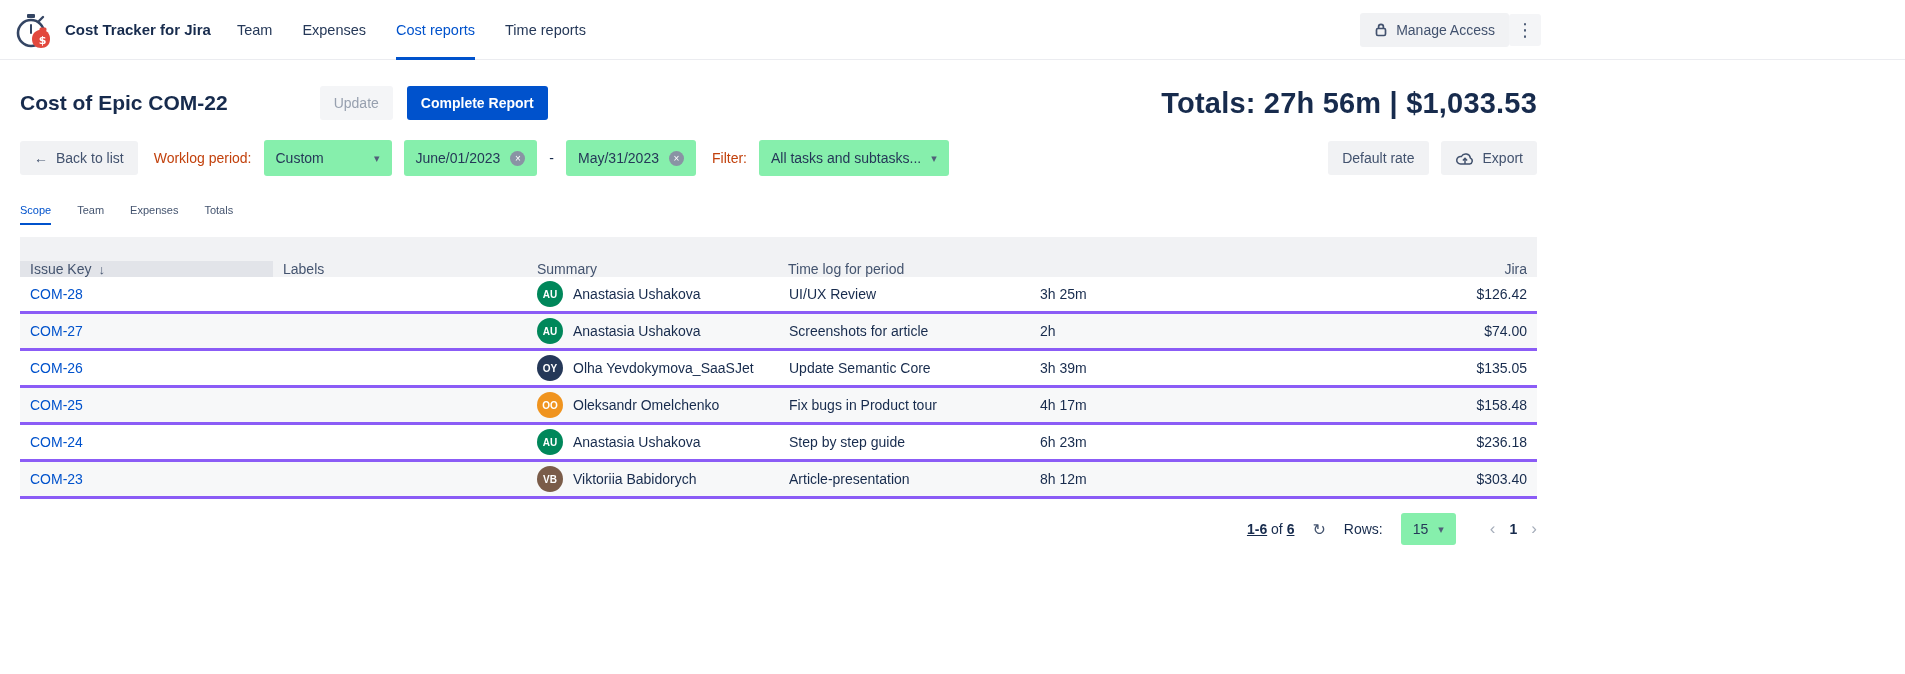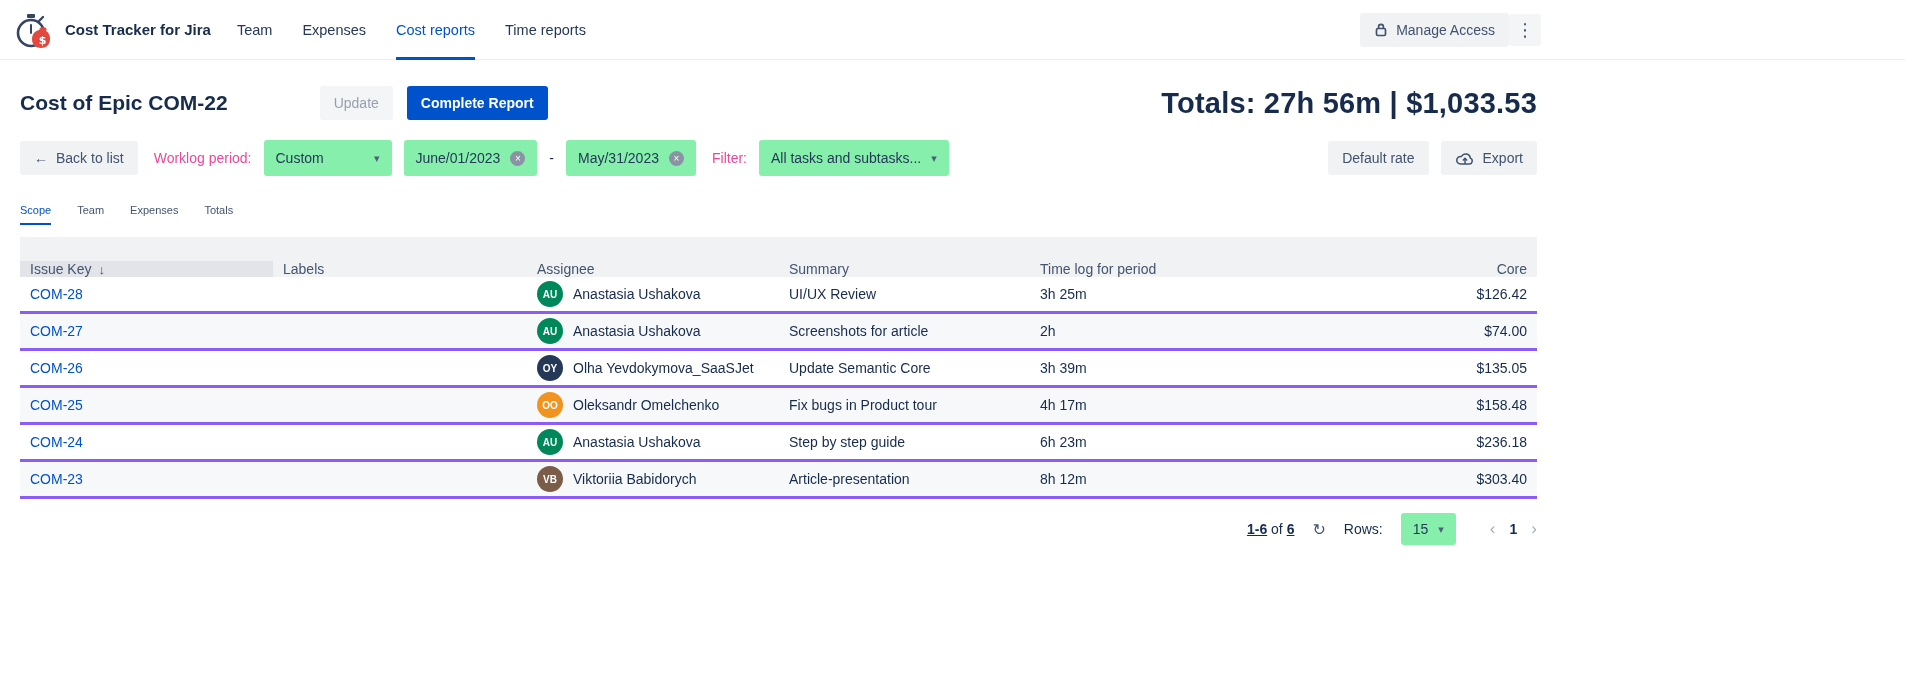--- a/index.html
+++ b/index.html
@@ -33,21 +33,21 @@
 
   
   .container { width: 1557px; padding: 0 20px; }
   .page-head { display: flex; align-items: center; margin-top: 26px; }
   .page-title { font-size: 21px; font-weight: 700; color: #172B4D; }
   .page-head .btn.disabled { margin-left: 92px; }
   .page-head .btn.primary { margin-left: 14px; }
   .totals { margin-left: auto; font-size: 29px; font-weight: 700; color: #172B4D; letter-spacing: 0.2px; }
 
   .filter-row { display: flex; align-items: center; margin-top: 20px; gap: 12px; }
-  .filter-row .flabel { color: #ec4899; margin-left: 4px; }
+  .filter-row .flabel { color: #c2410c; margin-left: 4px; }
   .filter-row .dash { color: #172B4D; }
   .filter-row .spacer { flex: 1; }
   .select.wide { min-width: 128px; justify-content: space-between; }
 
   .tabs { display: flex; gap: 26px; margin-top: 28px; }
   .tab { font-size: 11px; font-weight: 500; color: #44546F; padding-bottom: 7px;
     border-bottom: 2px solid transparent; cursor: pointer; }
   .tab.active { color: #0052CC; border-bottom-color: #0052CC; }
 
   
@@ -170,24 +170,23 @@
     <div class="tab">Totals</div>
   </nav>
 
   <section class="table">
     <div class="thead">
       <div class="th c1">
         <span>Issue Key</span>
         <span class="sort-icon">↓</span>
       </div>
       <div class="th c2">Labels</div>
-      <div class="th c3">Assignee</div>
       <div class="th c4">Summary</div>
       <div class="th c5">Time log for period</div>
-      <div class="th c6">Core</div>
+      <div class="th c6">Jira</div>
     </div>
     <div class="rows">
 
       <div class="row">
         <div class="td c1">
             <a class="issue-link">COM-28</a>
           </div>
         <div class="td c2"></div>
         <div class="td c3">
           <span class="avatar" style="background: rgb(0, 135, 90);">AU</span>

